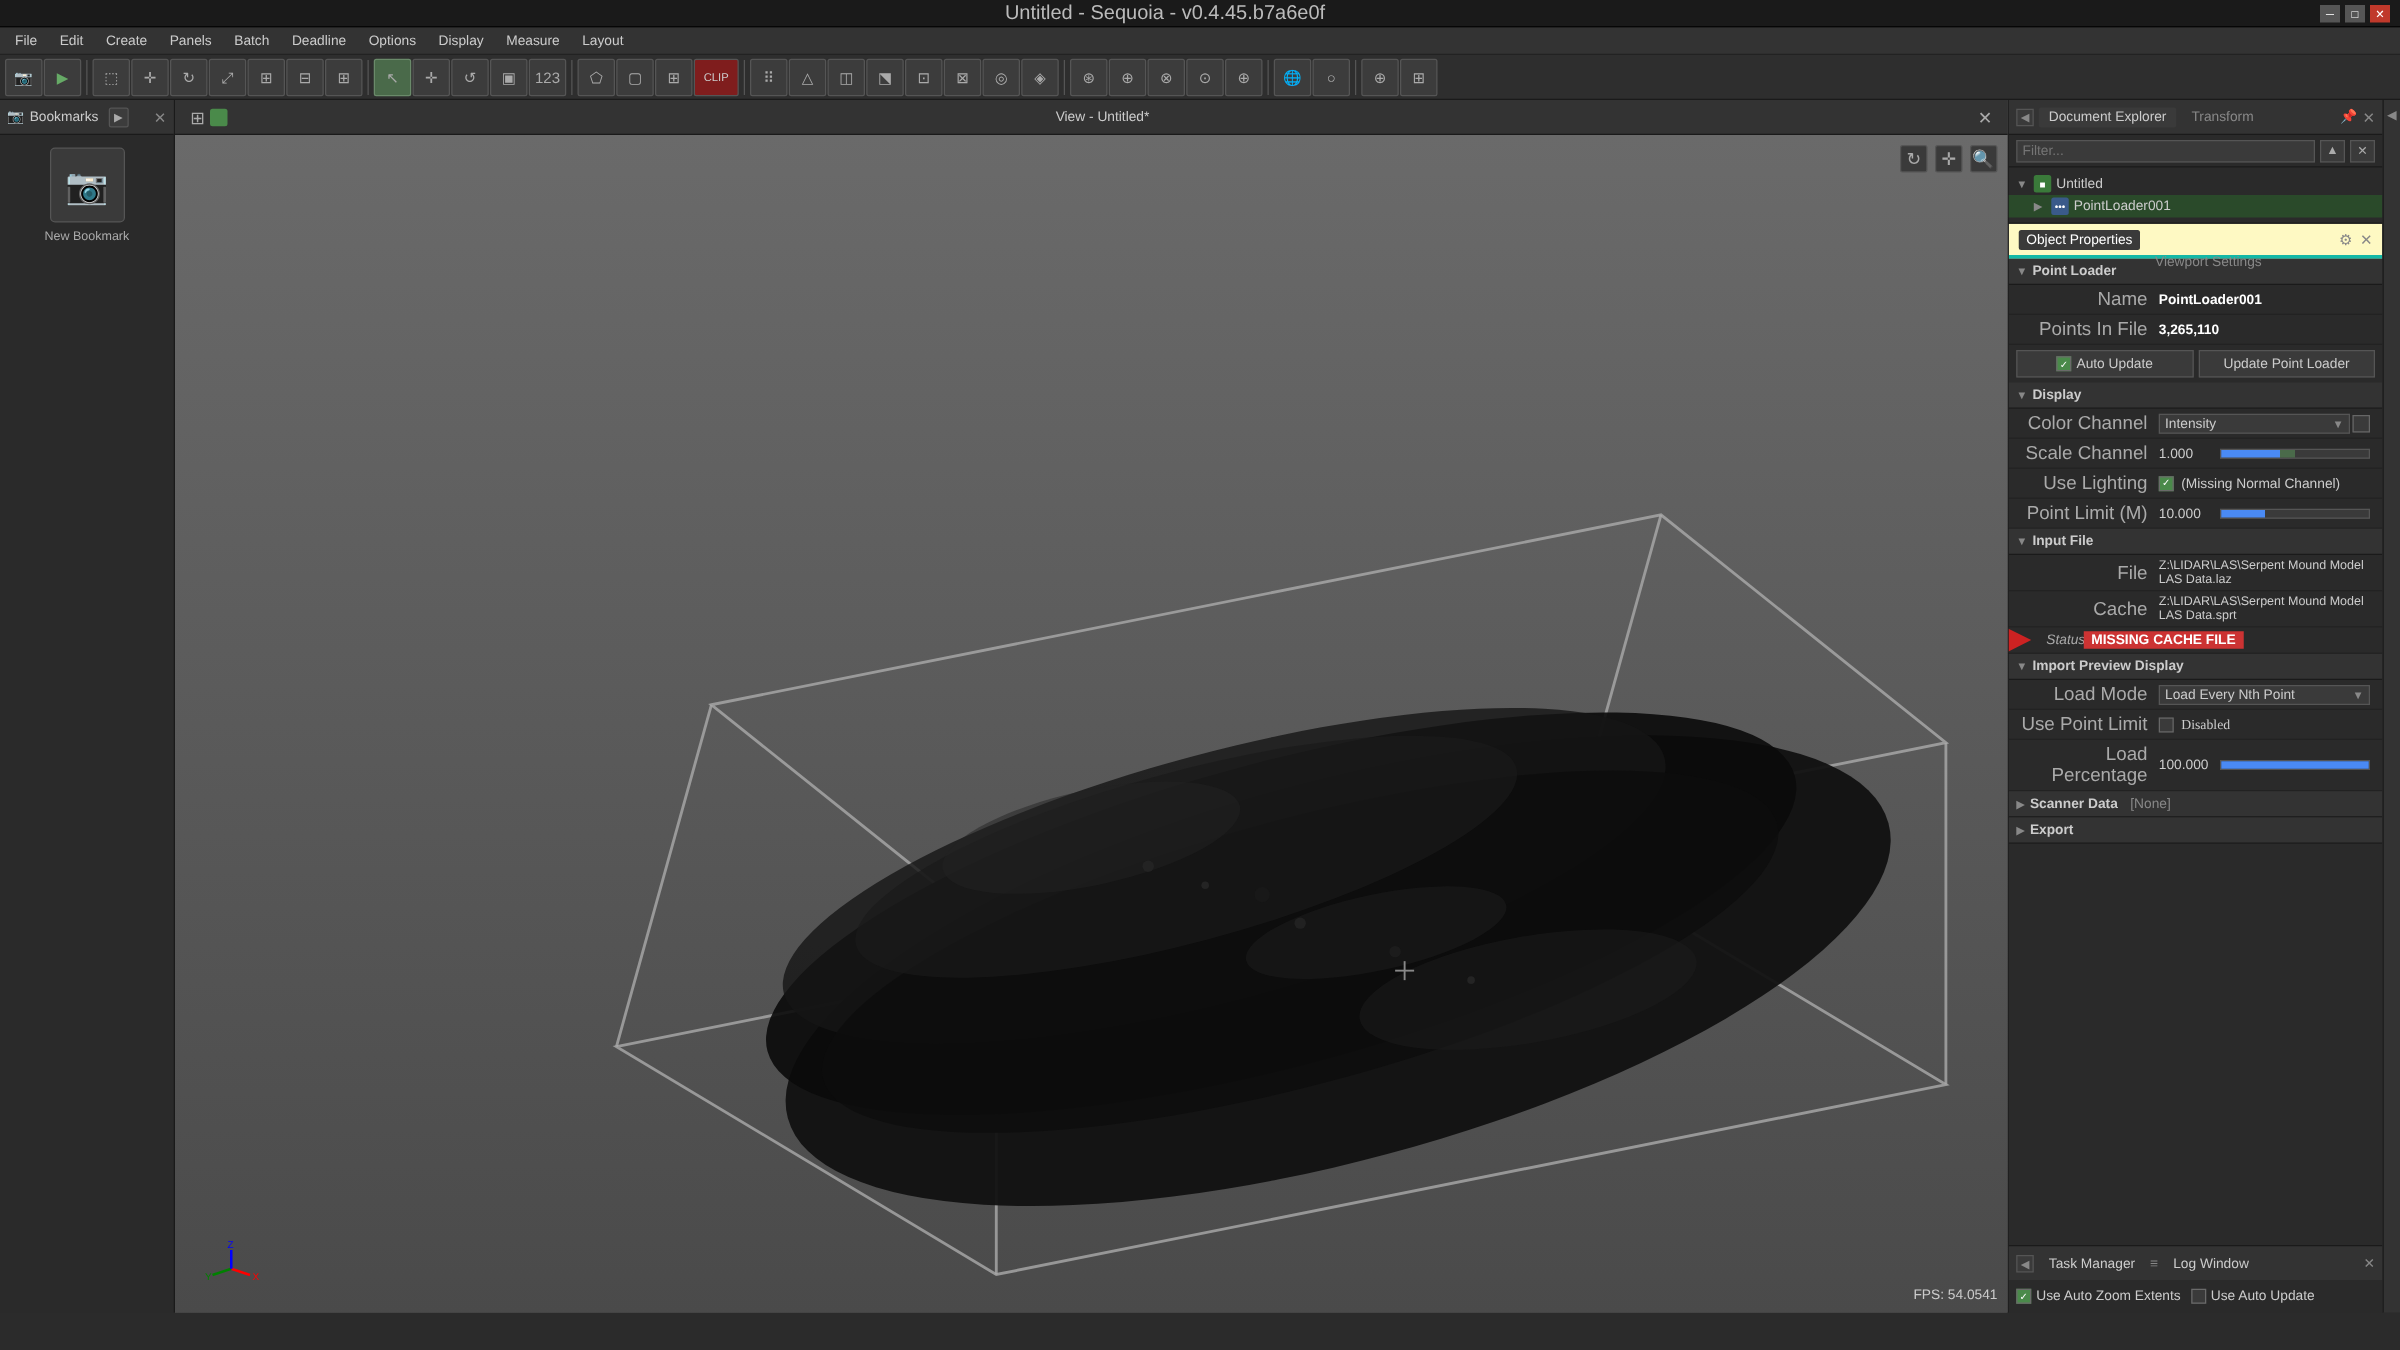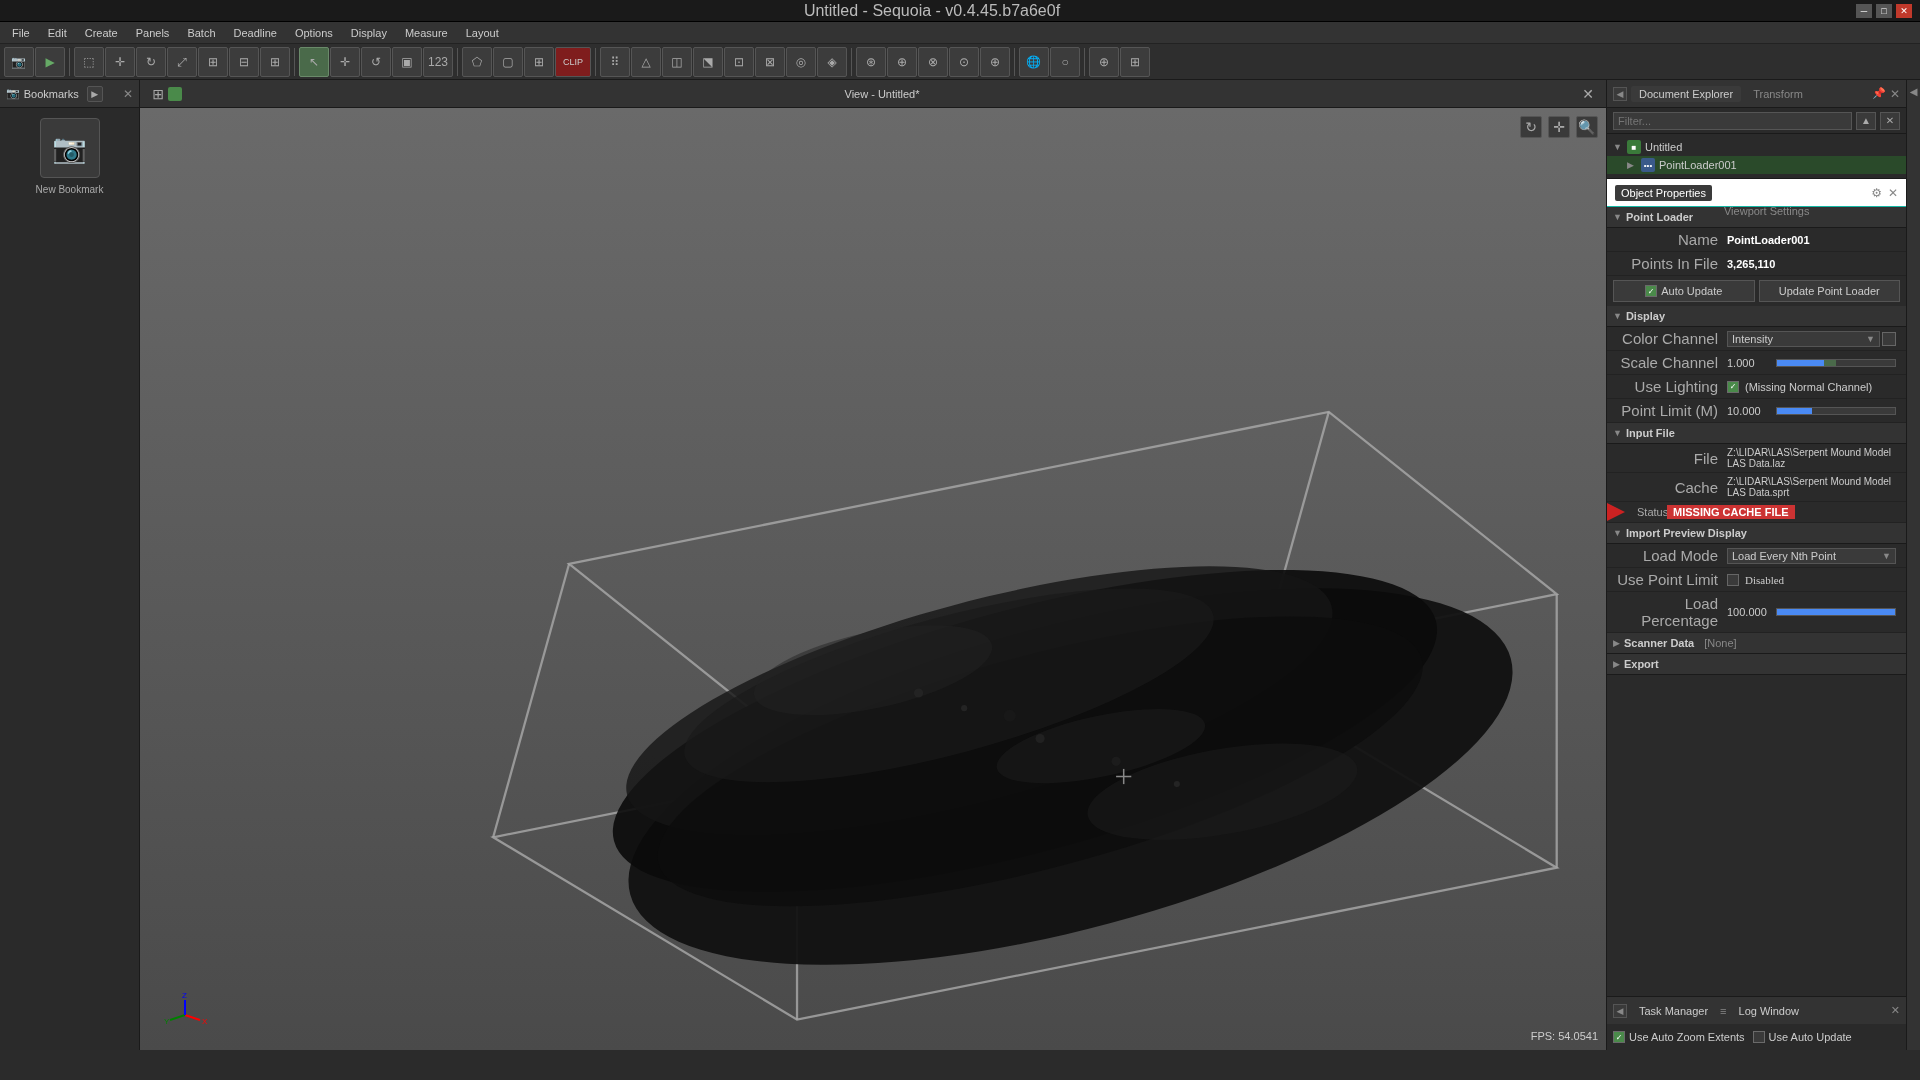--- a/index.html
+++ b/index.html
@@ -76,21 +76,21 @@
     #tree-area { padding: 4px 0; border-bottom: 1px solid #1a1a1a; }
     .tree-item { display: flex; align-items: center; padding: 2px 6px; gap: 4px; cursor: pointer; }
     .tree-item.selected { background: #2a4a2a; }
     .tree-arrow { font-size: 9px; color: #888; width: 10px; }
     .tree-icon { width: 14px; height: 14px; background: #4a8a4a; border-radius: 2px; display: flex; align-items: center; justify-content: center; font-size: 8px; color: #fff; }
     .tree-icon.green { background: #3a7a3a; }
     .tree-label { font-size: 11px; color: #ccc; }
 
     
     #obj-props-panel { flex: 1; overflow-y: auto; background: #2a2a2a; }
-    #obj-props-header { height: 28px; background: #ffffff; display: flex; align-items: center; padding: 0 8px; border-bottom: 1px solid #14b8a6; gap: 6px; }
+    #obj-props-header { height: 28px; background: #fef9c3; display: flex; align-items: center; padding: 0 8px; border-bottom: 3px solid #14b8a6; gap: 6px; }
     .props-tab { font-size: 11px; padding: 2px 6px; cursor: pointer; }
     .props-tab.active { color: #fff; background: #3a3a3a; border-radius: 2px; }
     .props-tab.inactive { color: #888; margin-top: 36px; }
     .gear-btn { margin-left: auto; cursor: pointer; color: #888; font-size: 12px; }
     .props-close-btn { cursor: pointer; color: #888; font-size: 12px; }
 
     .section-header { display: flex; align-items: center; padding: 4px 6px; background: #333; border-bottom: 1px solid #1a1a1a; cursor: pointer; gap: 4px; }
     .section-arrow { font-size: 9px; color: #888; }
     .section-title { font-size: 11px; color: #ccc; font-weight: bold; }
 
@@ -98,21 +98,21 @@
     .prop-label { width: 110px; font-size: 15px; color: #aaa; flex-shrink: 0; text-align: right; padding-right: 9px; }
     .prop-value { flex: 1; font-size: 11px; color: #ccc; }
     .prop-value.highlight { color: #fff; font-weight: bold; }
 
     
     .btn-row { display: flex; padding: 4px 6px; gap: 4px; }
     .btn-primary { flex: 1; height: 22px; background: #3a3a3a; border: 1px solid #555; color: #ccc; font-size: 11px; cursor: pointer; display: flex; align-items: center; justify-content: center; }
     .btn-primary.checked { display: flex; align-items: center; gap: 4px; }
 
     .checkbox-inline { width: 12px; height: 12px; background: #4a8a4a; border: 1px solid #6a6a6a; display: inline-flex; align-items: center; justify-content: center; font-size: 8px; color: #fff; }
-    .status-label { width: 50px; font-size: 11px; color: #aaa; flex-shrink: 0; text-align: right; padding-right: 8px; }
+    .status-label { width: 50px; font-size: 11px; color: #aaa; flex-shrink: 0; text-align: right; padding-right: 8px; font-style: italic; }
     .status-badge { background: #cc3333; color: #fff; font-size: 11px; padding: 1px 6px; font-weight: bold; }
 
     
     .prop-dropdown { flex: 1; background: #3a3a3a; border: 1px solid #555; color: #ccc; font-size: 11px; padding: 1px 4px; display: flex; align-items: center; justify-content: space-between; cursor: pointer; }
     .dropdown-arrow { font-size: 9px; color: #888; }
 
     
     .slider-row { display: flex; align-items: center; gap: 4px; flex: 1; }
     .slider-value { font-size: 11px; color: #ccc; width: 45px; }
     .slider-track { flex: 1; height: 8px; background: #3a3a3a; border: 1px solid #555; position: relative; }

